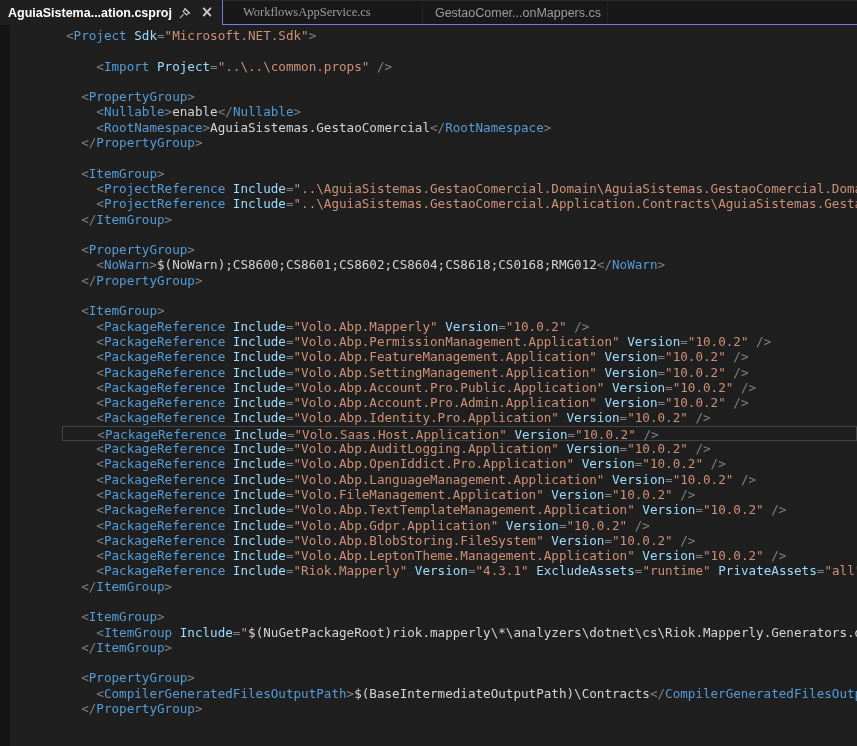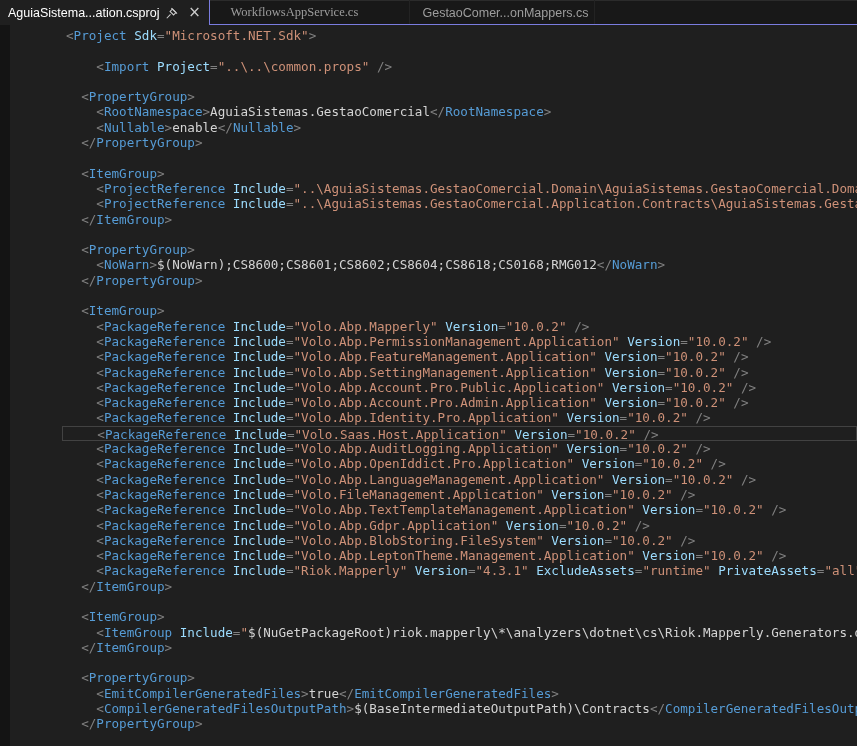--- a/index.html
+++ b/index.html
@@ -5,21 +5,21 @@
   html,body{margin:0;padding:0;background:#1f1f1f;}
   #window{position:relative;width:857px;height:746px;overflow:hidden;background:#1f1f1f;
           font-family:"Liberation Sans",sans-serif;}
   
   #tabbar{position:absolute;top:0;left:0;right:0;height:25px;background:#181818;
           display:flex;box-shadow:inset 0 1px 0 #2b2b2b;}
   #tab-underline{position:absolute;left:0;right:0;bottom:0;height:1px;background:#7a7cdf;z-index:1;}
   .tab{display:flex;align-items:center;height:25px;box-sizing:border-box;
        font-size:12.5px;color:#9d9d9d;white-space:nowrap;overflow:hidden;}
   .tab.active{position:relative;z-index:2;background:#1f1f1f;color:#ffffff;
-              border-right:1px solid #7a7cdf;padding:0 6px 0 8px;}
+              border-right:1px solid #7a7cdf;padding:0 6px 0 8px;font-weight:bold;}
   .tab.inactive{border-right:1px solid #232323;}
   #tab-2{width:200px;padding-left:20px;font-family:Liberation Serif, serif;}
   #tab-3{width:185px;padding-left:12px;}
   .tab-icon-btn{display:flex;align-items:center;justify-content:center;
                 width:18px;height:18px;margin-left:4px;border-radius:3px;flex:0 0 auto;}
   .close-x{font-size:15px;line-height:15px;color:#cccccc;font-family:"DejaVu Sans",sans-serif;}
   
   #left-strip{position:absolute;top:25px;left:0;width:10px;bottom:0;background:#141414;}
   #editor{position:absolute;top:25px;left:10px;right:0;bottom:0;background:#1f1f1f;overflow:hidden;}
   #code{position:absolute;top:3px;left:52px;right:0;
@@ -63,22 +63,22 @@
 
   <div id="left-strip"></div>
 
   <div id="editor">
     <div id="code">
         <div class="line"><span class="tk-p">&lt;</span><span class="tk-t">Project</span><span class="tk-x"> </span><span class="tk-a">Sdk</span><span class="tk-p">=</span><span class="tk-s">"Microsoft.NET.Sdk"</span><span class="tk-p">&gt;</span></div>
         <div class="line"></div>
         <div class="line"><span class="tk-x">    </span><span class="tk-p">&lt;</span><span class="tk-t">Import</span><span class="tk-x"> </span><span class="tk-a">Project</span><span class="tk-p">=</span><span class="tk-s">"..\..\common.props"</span><span class="tk-x"> </span><span class="tk-p">/&gt;</span></div>
         <div class="line"></div>
         <div class="line"><span class="tk-x">  </span><span class="tk-p">&lt;</span><span class="tk-t">PropertyGroup</span><span class="tk-p">&gt;</span></div>
+        <div class="line"><span class="tk-x">    </span><span class="tk-p">&lt;</span><span class="tk-t">Nullable</span><span class="tk-p">&gt;</span><span class="tk-x">enable</span><span class="tk-p">&lt;/</span><span class="tk-t">Nullable</span><span class="tk-p">&gt;</span></div>
         <div class="line"><span class="tk-x">    </span><span class="tk-p">&lt;</span><span class="tk-t">RootNamespace</span><span class="tk-p">&gt;</span><span class="tk-x">AguiaSistemas.GestaoComercial</span><span class="tk-p">&lt;/</span><span class="tk-t">RootNamespace</span><span class="tk-p">&gt;</span></div>
-        <div class="line"><span class="tk-x">    </span><span class="tk-p">&lt;</span><span class="tk-t">Nullable</span><span class="tk-p">&gt;</span><span class="tk-x">enable</span><span class="tk-p">&lt;/</span><span class="tk-t">Nullable</span><span class="tk-p">&gt;</span></div>
         <div class="line"><span class="tk-x">  </span><span class="tk-p">&lt;/</span><span class="tk-t">PropertyGroup</span><span class="tk-p">&gt;</span></div>
         <div class="line"></div>
         <div class="line"><span class="tk-x">  </span><span class="tk-p">&lt;</span><span class="tk-t">ItemGroup</span><span class="tk-p">&gt;</span></div>
         <div class="line"><span class="tk-x">    </span><span class="tk-p">&lt;</span><span class="tk-t">ProjectReference</span><span class="tk-x"> </span><span class="tk-a">Include</span><span class="tk-p">=</span><span class="tk-s">"..\AguiaSistemas.GestaoComercial.Domain\AguiaSistemas.GestaoComercial.Domain.csproj"</span></div>
         <div class="line"><span class="tk-x">    </span><span class="tk-p">&lt;</span><span class="tk-t">ProjectReference</span><span class="tk-x"> </span><span class="tk-a">Include</span><span class="tk-p">=</span><span class="tk-s">"..\AguiaSistemas.GestaoComercial.Application.Contracts\AguiaSistemas.GestaoComercial.Application.Contracts.csproj"</span></div>
         <div class="line"><span class="tk-x">  </span><span class="tk-p">&lt;/</span><span class="tk-t">ItemGroup</span><span class="tk-p">&gt;</span></div>
         <div class="line"></div>
         <div class="line"><span class="tk-x">  </span><span class="tk-p">&lt;</span><span class="tk-t">PropertyGroup</span><span class="tk-p">&gt;</span></div>
         <div class="line"><span class="tk-x">    </span><span class="tk-p">&lt;</span><span class="tk-t">NoWarn</span><span class="tk-p">&gt;</span><span class="tk-x">$(NoWarn);CS8600;CS8601;CS8602;CS8604;CS8618;CS0168;RMG012</span><span class="tk-p">&lt;/</span><span class="tk-t">NoWarn</span><span class="tk-p">&gt;</span></div>
         <div class="line"><span class="tk-x">  </span><span class="tk-p">&lt;/</span><span class="tk-t">PropertyGroup</span><span class="tk-p">&gt;</span></div>
@@ -101,19 +101,18 @@
         <div class="line"><span class="tk-x">    </span><span class="tk-p">&lt;</span><span class="tk-t">PackageReference</span><span class="tk-x"> </span><span class="tk-a">Include</span><span class="tk-p">=</span><span class="tk-s">"Volo.Abp.BlobStoring.FileSystem"</span><span class="tk-x"> </span><span class="tk-a">Version</span><span class="tk-p">=</span><span class="tk-s">"10.0.2"</span><span class="tk-x"> </span><span class="tk-p">/&gt;</span></div>
         <div class="line"><span class="tk-x">    </span><span class="tk-p">&lt;</span><span class="tk-t">PackageReference</span><span class="tk-x"> </span><span class="tk-a">Include</span><span class="tk-p">=</span><span class="tk-s">"Volo.Abp.LeptonTheme.Management.Application"</span><span class="tk-x"> </span><span class="tk-a">Version</span><span class="tk-p">=</span><span class="tk-s">"10.0.2"</span><span class="tk-x"> </span><span class="tk-p">/&gt;</span></div>
         <div class="line"><span class="tk-x">    </span><span class="tk-p">&lt;</span><span class="tk-t">PackageReference</span><span class="tk-x"> </span><span class="tk-a">Include</span><span class="tk-p">=</span><span class="tk-s">"Riok.Mapperly"</span><span class="tk-x"> </span><span class="tk-a">Version</span><span class="tk-p">=</span><span class="tk-s">"4.3.1"</span><span class="tk-x"> </span><span class="tk-a">ExcludeAssets</span><span class="tk-p">=</span><span class="tk-s">"runtime"</span><span class="tk-x"> </span><span class="tk-a">PrivateAssets</span><span class="tk-p">=</span><span class="tk-s">"all"</span></div>
         <div class="line"><span class="tk-x">  </span><span class="tk-p">&lt;/</span><span class="tk-t">ItemGroup</span><span class="tk-p">&gt;</span></div>
         <div class="line"></div>
         <div class="line"><span class="tk-x">  </span><span class="tk-p">&lt;</span><span class="tk-t">ItemGroup</span><span class="tk-p">&gt;</span></div>
         <div class="line"><span class="tk-x">    </span><span class="tk-p">&lt;</span><span class="tk-t">ItemGroup</span><span class="tk-x"> </span><span class="tk-a">Include</span><span class="tk-p">=</span><span class="tk-s">"</span><span class="tk-x">$(NuGetPackageRoot)riok.mapperly\*\analyzers\dotnet\cs\Riok.Mapperly.Generators.dll</span></div>
         <div class="line"><span class="tk-x">  </span><span class="tk-p">&lt;/</span><span class="tk-t">ItemGroup</span><span class="tk-p">&gt;</span></div>
         <div class="line"></div>
         <div class="line"><span class="tk-x">  </span><span class="tk-p">&lt;</span><span class="tk-t">PropertyGroup</span><span class="tk-p">&gt;</span></div>
-        <div class="line"><span class="tk-x">    </span><span class="tk-p">&lt;</span><span class="tk-t">EmitCompilerGeneratedFiles</span><span class="tk-p">&gt;</span><span class="tk-x">true</span><span class="tk-p">&lt;/</span><span class="tk-t">EmitCompilerGeneratedFiles</span><span class="tk-p">&gt;</span></div>
         <div class="line"><span class="tk-x">    </span><span class="tk-p">&lt;</span><span class="tk-t">CompilerGeneratedFilesOutputPath</span><span class="tk-p">&gt;</span><span class="tk-x">$(BaseIntermediateOutputPath)\Contracts</span><span class="tk-p">&lt;/</span><span class="tk-t">CompilerGeneratedFilesOutputPath</span></div>
         <div class="line"><span class="tk-x">  </span><span class="tk-p">&lt;/</span><span class="tk-t">PropertyGroup</span><span class="tk-p">&gt;</span></div>
       </div>
   </div>
 
 </div>
 
 </body></html>

